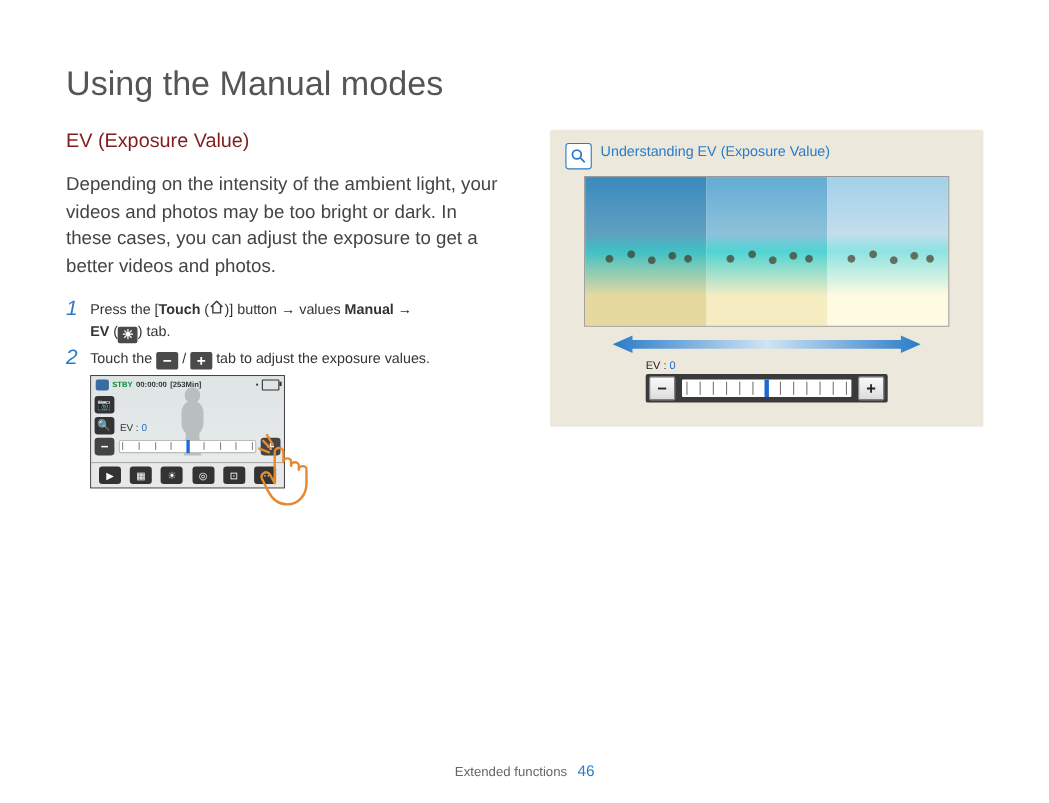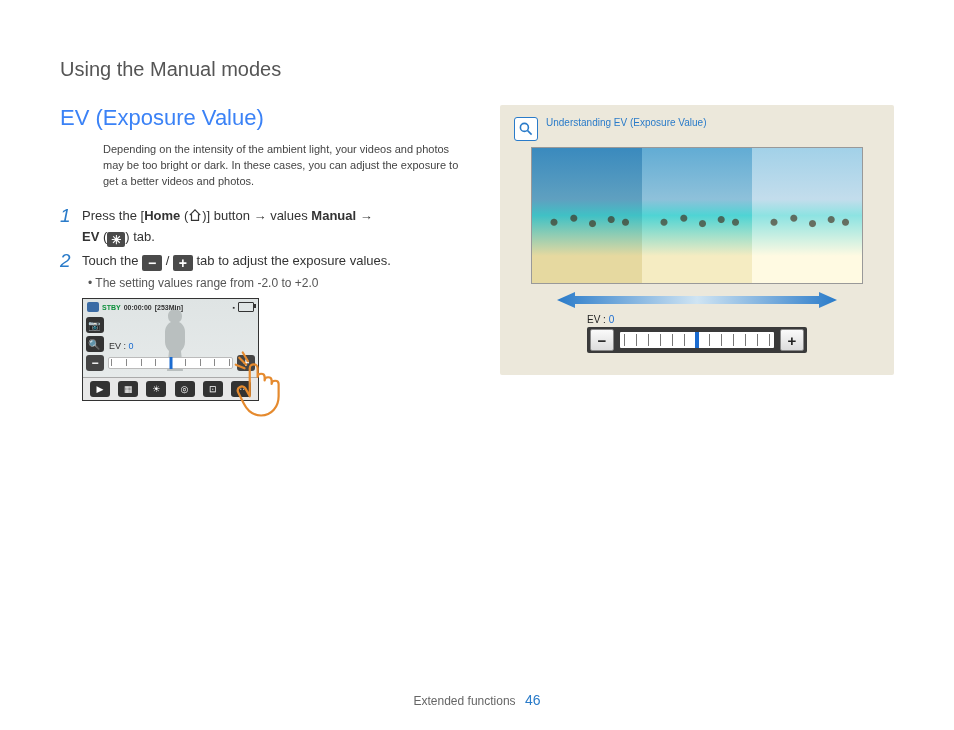--- a/index.html
+++ b/index.html
@@ -13,47 +13,46 @@
     position: relative;
     box-sizing: border-box;
   }
   .page {
     padding: 58px 60px 40px 60px;
     box-sizing: border-box;
     position: relative;
     height: 100%;
   }
   .page-title {
-    font-size: 20px;
+    font-size: 31px;
     font-weight: 300;
     color: #555;
     margin: 0 0 24px 0;
   }
   .columns {
     display: flex;
     gap: 40px;
   }
   .col-left {
     flex: 0 0 400px;
   }
   .col-right {
     flex: 1;
   }
   .section-title {
-    color: #3b82f6;
-    font-size: 22px;
+    color: #7f1d1d;
+    font-size: 18px;
     font-weight: 400;
     margin: 0 0 10px 0;
   }
   .body-text {
-    font-size: 11px;
+    font-size: 17px;
     line-height: 1.45;
     color: #444;
     margin-bottom: 16px;
-    margin-left: 43px;
   }
   .step {
     display: flex;
     gap: 8px;
     margin-bottom: 4px;
     font-size: 13px;
     line-height: 1.6;
     align-items: flex-start;
   }
   .step-num {
@@ -160,21 +159,21 @@
     background:#ece8db;
     padding:12px 14px 22px 14px;
     border-radius:2px;
   }
   .info-head{display:flex;gap:8px;align-items:flex-start;margin-bottom:6px;}
   .mag-icon{
     width:22px;height:22px;border:1px solid #2a7bc9;border-radius:3px;background:#fff;
     display:flex;align-items:center;justify-content:center;flex-shrink:0;
   }
   .mag-icon svg{width:16px;height:16px;}
-  .info-title{color:#2a7bc9;font-size:10px;}
+  .info-title{color:#2a7bc9;font-size:13px;}
   .info-text{font-size:11.5px;line-height:1.45;color:#555;margin-left:30px;margin-bottom:16px;}
 
   .triptych{
     width:330px;height:135px;display:flex;margin:0 auto 6px;border:1px solid #999;
   }
   .triptych .pane{flex:1;position:relative;overflow:hidden;}
   .pane.a{background:linear-gradient(#3a8abe 0%, #5fa0c0 38%, #40c1c5 50%, #e6d9a0 80%);}
   .pane.b{background:linear-gradient(#62acd4 0%, #8ec1da 38%, #4fd4d4 50%, #f5ecc2 80%);}
   .pane.c{background:linear-gradient(#a2d1e8 0%, #c3ddec 38%, #8de3e2 50%, #fffae2 80%);}
   .pane::after{
@@ -222,38 +221,37 @@
   <h1 class="page-title">Using the Manual modes</h1>
 
   <div class="columns">
     <div class="col-left">
       <h2 class="section-title">EV (Exposure Value)</h2>
       <p class="body-text">Depending on the intensity of the ambient light, your videos and photos may be too bright or dark. In these cases, you can adjust the exposure to get a better videos and photos.</p>
 
       <div class="step">
         <div class="step-num">1</div>
         <div class="step-body">
-          <span>Press the [</span><span class="strong">Home</span><span> (</span><span class="home-icon"><svg viewBox="0 0 16 14">
+          <span>Press the [</span><span class="strong">Touch</span><span> (</span><span class="home-icon"><svg viewBox="0 0 16 14">
                 <path d="M2 7 L8 1 L14 7 M4 6 V13 H12 V6" fill="none" stroke="#333" stroke-width="1.4"></path>
               </svg></span><span>)] button </span><span class="arrow">→</span><span> values </span><span class="strong">Manual</span><span class="arrow"> → </span><br>
           <span class="strong">EV</span><span> (</span><span class="icon-box">☀</span><span>) tab.</span>
         </div>
       </div>
 
       <div class="step">
         <div class="step-num">2</div>
         <div class="step-body">
           <span>Touch the </span>
           <span class="icon-box plusminus">−</span>
           <span> / </span>
           <span class="icon-box plusminus">+</span>
           <span> tab to adjust the exposure values.</span>
         </div>
       </div>
-      <div class="bullet-line">The setting values range from -2.0 to +2.0</div>
 
       <div class="cam">
         <div class="cam-top">
           <div class="silh">
             <svg viewBox="0 0 40 70">
                 <path d="M20 4c4 0 7 3 7 7 0 3-1 5-3 6 4 2 6 6 6 10v10c0 4-2 7-4 9l2 20h-16l2-20c-2-2-4-5-4-9V27c0-4 2-8 6-10-2-1-3-3-3-6 0-4 3-7 7-7z" fill="#b9bfbf"></path>
               </svg>
           </div>
           <div class="cam-status">
             <div class="left">

